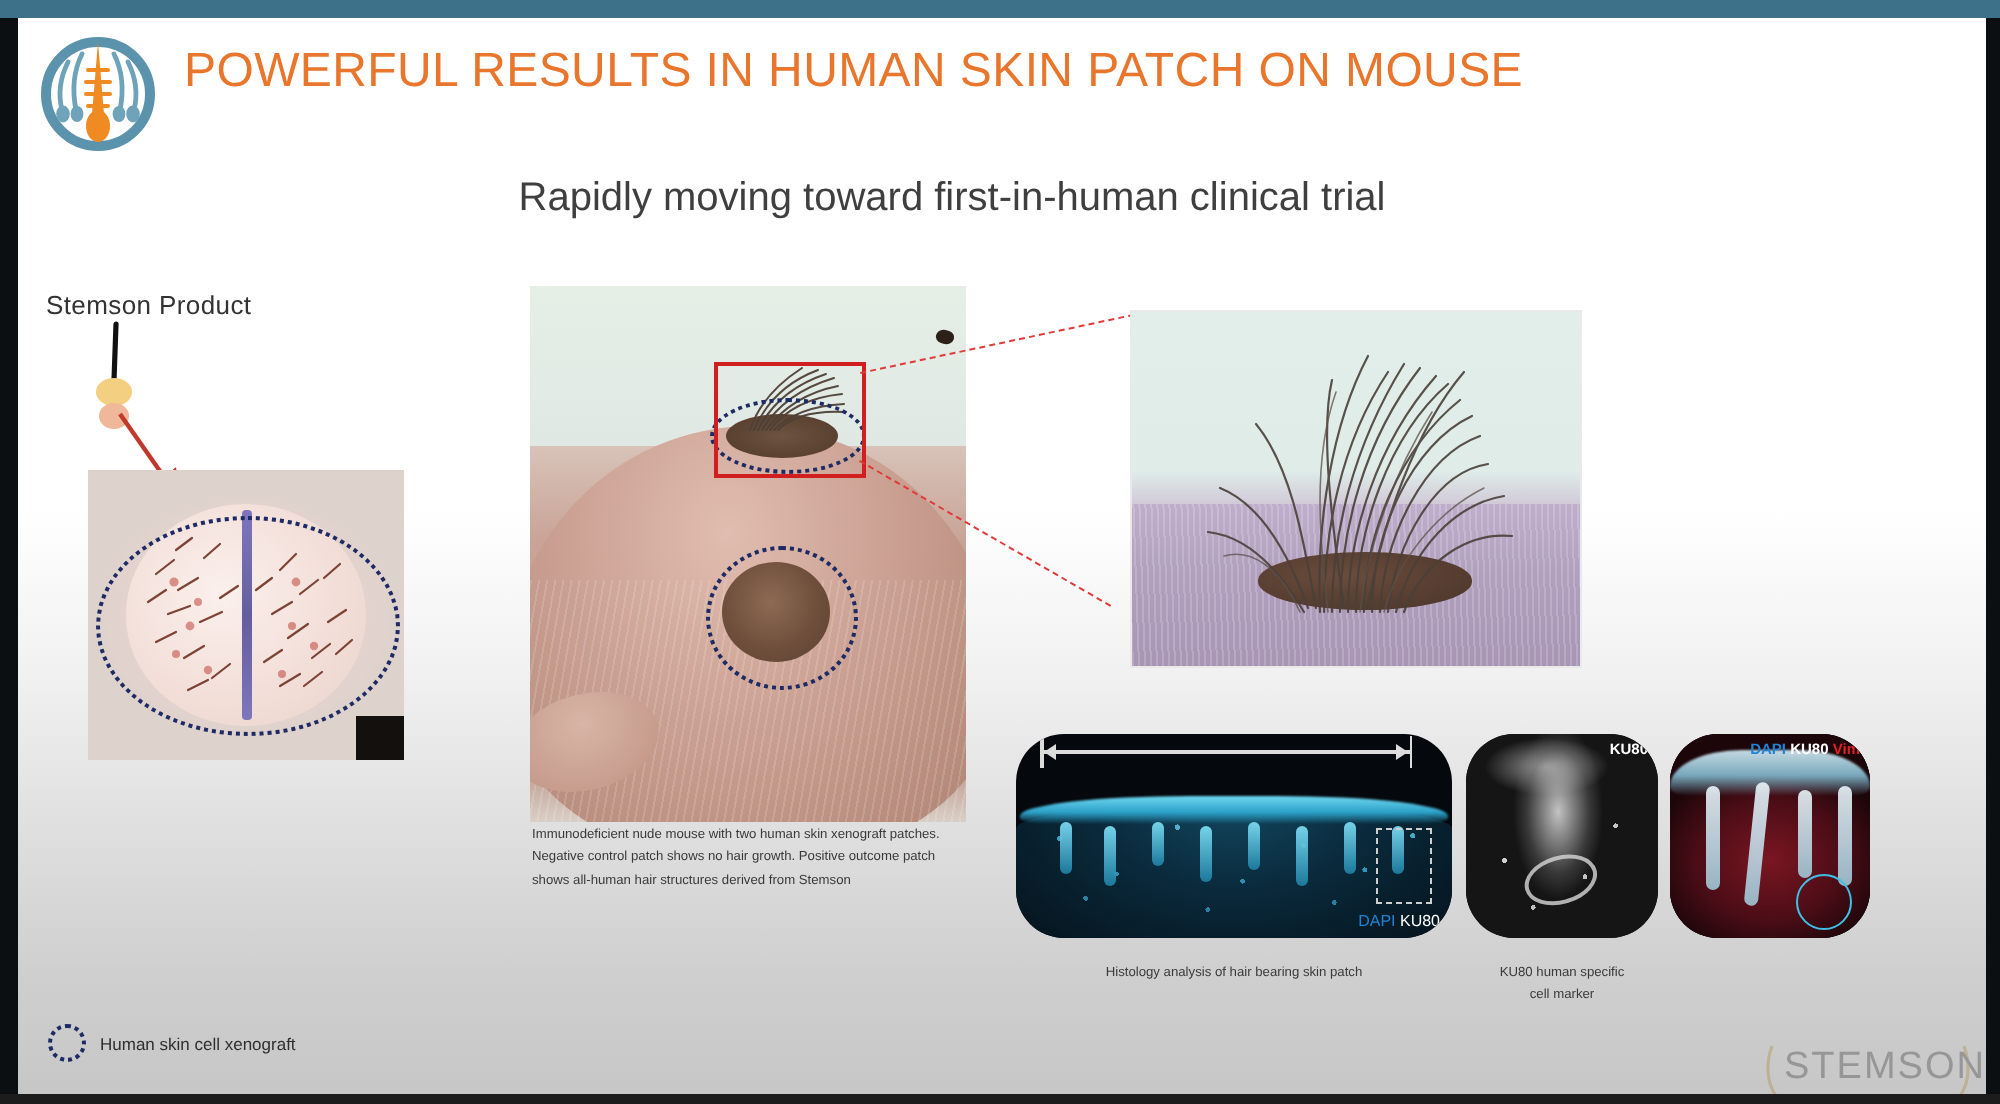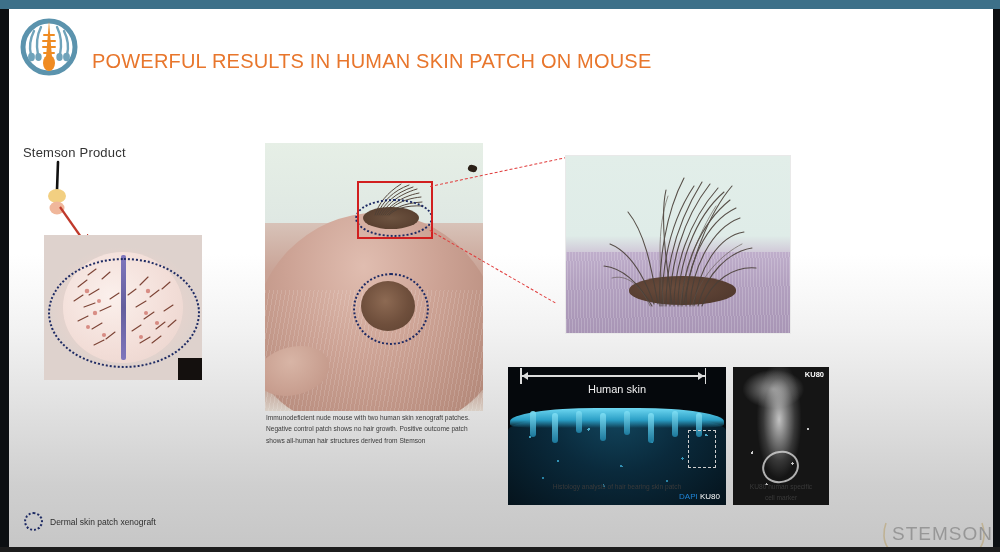--- a/index.html
+++ b/index.html
@@ -18,22 +18,22 @@
   .topbar{position:absolute;left:0;top:0;width:1000px;height:9px;background:#3d7089;}
   
   .edge-l{position:absolute;left:0;top:9px;width:9px;height:543px;background:#0c0f12;}
   .edge-r{position:absolute;right:0;top:9px;width:7px;height:543px;background:#0c0f12;}
   .edge-b{position:absolute;left:0;bottom:0;width:1000px;height:5px;background:#1c1c1c;}
 
   
   .logo{position:absolute;left:12px;top:13px;width:74px;height:72px;}
   .title{
     position:absolute;left:92px;top:22px;width:880px;
-    color:#e8762c;font-size:20px;letter-spacing:.2px;
-    font-weight:400;white-space:nowrap;margin-top:28px;
+    color:#e8762c;font-size:24px;letter-spacing:.2px;
+    font-weight:400;white-space:nowrap;
   }
   .subtitle{
     position:absolute;left:0;top:88px;width:1000px;text-align:center;
     color:#3f3f3f;font-size:20px;font-weight:400;
   }
   .subtitle span{display:inline-block;transform:translateX(-24px);}
 
   
   .stemson-label{
     position:absolute;left:23px;top:145px;font-size:13px;color:#333;
@@ -126,21 +126,21 @@
   }
 
   
   .mouse-caption{
     position:absolute;left:266px;top:412px;width:214px;
     font-size:6.6px;line-height:1.72;color:#3a3a3a;
   }
 
   
   .histo{position:absolute;left:508px;top:367px;height:110px;}
-  .hp{position:absolute;top:0;height:138px;background:#05080c;overflow:hidden;}
+  .hp{position:absolute;top:0;height:102px;background:#05080c;overflow:hidden;border-radius:24px;}
   .hp1{left:0;width:218px;}
   .hp2{left:225px;width:96px;}
   .hp3{left:327px;width:100px;}
 
   .hp1 .derm{
     position:absolute;left:0;top:34%;width:100%;height:66%;
     background:radial-gradient(ellipse at 50% 0%, #12465e 0%, #0a2a3c 45%, #05131c 100%);
     border-radius:60% 60% 0 0 / 22% 22% 0 0;
   }
   .hp1 .epi{
@@ -256,20 +256,23 @@
       <path d="M29 14 C25 22 24 32 26 42" stroke="#6fa3ba" stroke-width="2.4" fill="none" stroke-linecap="round"></path>
       <ellipse cx="26.5" cy="44" rx="3.2" ry="4" fill="#6fa3ba"></ellipse>
       <path d="M45 14 C49 22 50 32 48 42" stroke="#6fa3ba" stroke-width="2.4" fill="none" stroke-linecap="round"></path>
       <ellipse cx="47.5" cy="44" rx="3.2" ry="4" fill="#6fa3ba"></ellipse>
       <path d="M52 18 C56 26 57 34 55 42" stroke="#6fa3ba" stroke-width="2.4" fill="none" stroke-linecap="round"></path>
       <ellipse cx="54.5" cy="44" rx="3.4" ry="4.2" fill="#6fa3ba"></ellipse>
     </svg>
   </div>
 
   <div class="title">POWERFUL RESULTS IN HUMAN SKIN PATCH ON MOUSE</div>
+  <div class="subtitle">
+    <span>Rapidly moving toward first-in-human clinical trial</span>
+  </div>
 
   <div class="stemson-label">Stemson Product</div>
 
   <div class="follicle">
     <svg viewBox="0 0 30 62" width="30" height="62">
       <path d="M14 2 L13 30" stroke="#111" stroke-width="2.6" fill="none" stroke-linecap="round"></path>
       <ellipse cx="13" cy="36" rx="9" ry="7" fill="#f2cf81"></ellipse>
       <ellipse cx="13" cy="48" rx="7.5" ry="6.5" fill="#f0b79b"></ellipse>
     </svg>
   </div>
@@ -409,44 +412,57 @@
       <div class="foll" style="left:92px;top:46px;height:28px;"></div>
       <div class="foll" style="left:116px;top:44px;height:24px;"></div>
       <div class="foll" style="left:140px;top:46px;height:30px;"></div>
       <div class="foll" style="left:164px;top:44px;height:26px;"></div>
       <div class="foll" style="left:188px;top:46px;height:24px;"></div>
       <div class="dashbox"></div>
       <div class="scalebar">
           <i class="l"></i>
           <i class="r"></i>
         </div>
-      <div class="human-skin-lbl">Human skin</div>
       <div class="corner-lbl">
         <span class="c-dapi">DAPI</span>
         <span class="c-ku80">KU80</span>
       </div>
     </div>
 
     <div class="hp hp2">
       <div class="gray"></div>
       <div class="ringA"></div>
       <div class="top-lbl c-ku80">KU80</div>
     </div>
 
+    <div class="hp hp3">
+      <div class="red"></div>
+      <div class="epired"></div>
+      <div class="follw" style="left:18px;top:26px;height:52px;"></div>
+      <div class="follw" style="left:40px;top:24px;height:62px;transform:rotate(6deg);"></div>
+      <div class="follw" style="left:64px;top:28px;height:44px;"></div>
+      <div class="follw" style="left:84px;top:26px;height:50px;"></div>
+      <div class="dp-circle"></div>
+      <div class="top-lbl">
+        <span class="c-dapi">DAPI</span>
+        <span class="c-ku80">KU80</span>
+        <span class="c-vim">Vim</span>
+      </div>
+    </div>
   </div>
 
   <div class="hcap hcap1">Histology analysis of hair bearing skin patch</div>
   <div class="hcap hcap2">
     <span>KU80 human specific</span><br>
     <span>cell marker</span>
   </div>
 
   <div class="legend">
     <span class="legend-dot"></span>
-    <span class="legend-text">Dermal skin patch xenograft</span>
+    <span class="legend-text">Human skin cell xenograft</span>
   </div>
 
   <div class="watermark">
     <svg viewBox="0 0 108 28" width="108" height="28" style="position:absolute;left:0;top:0;">
       <path d="M8 2 C5 10 5 20 10 27" stroke="#b8a06a" stroke-width="1.6" fill="none"></path>
       <path d="M104 2 C107 10 107 20 102 27" stroke="#b8a06a" stroke-width="1.6" fill="none"></path>
     </svg>
     <span class="wm-text">STEMSON</span>
   </div>
 

